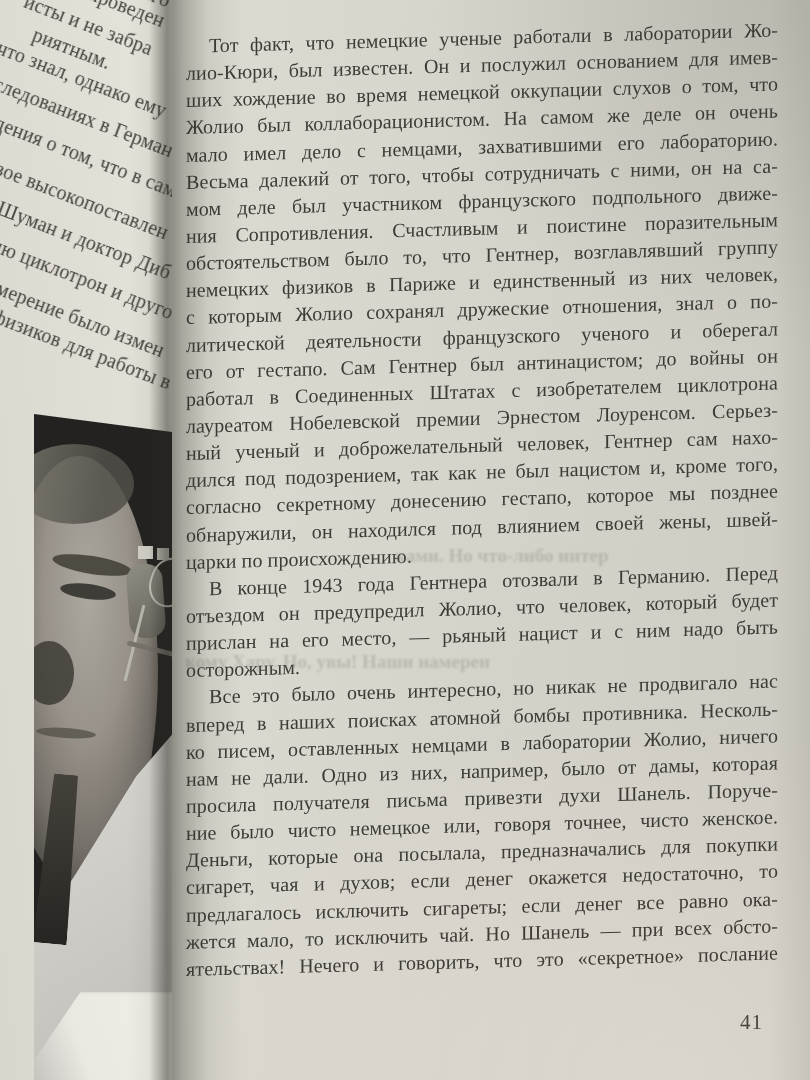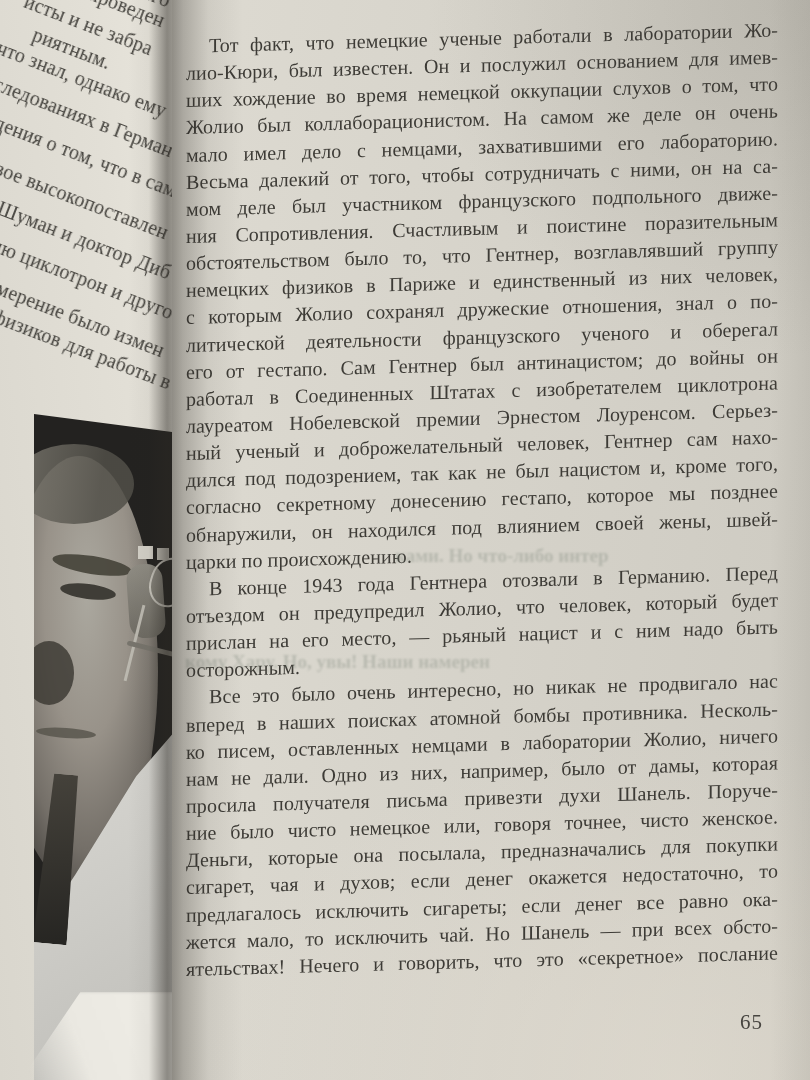--- a/index.html
+++ b/index.html
@@ -112,21 +112,21 @@
         <div class="line">просила получателя письма привезти духи Шанель. Поруче-</div>
         <div class="line">ние было чисто немецкое или, говоря точнее, чисто женское.</div>
         <div class="line">Деньги, которые она посылала, предназначались для покупки</div>
         <div class="line">сигарет, чая и духов; если денег окажется недостаточно, то</div>
         <div class="line">предлагалось исключить сигареты; если денег все равно ока-</div>
         <div class="line">жется мало, то исключить чай. Но Шанель — при всех обсто-</div>
         <div class="line">ятельствах! Нечего и говорить, что это «секретное» послание</div>
       </div>
     <div class="showthrough st1">ками. Но что-либо интер</div>
     <div class="showthrough st2">кому Хару. Но, увы! Наши намерен</div>
-    <div class="page-number">65</div>
+    <div class="page-number">41</div>
     <div class="right-vignette"></div>
   </section>
 
   <section class="left-page">
     <div>
         <div class="lp-frag" style="right: 2px; top: -10px;">ал в его</div>
         <div class="lp-frag" style="right: 8px; top: 10px;">ты, проведен</div>
         <div class="lp-frag" style="right: 20px; top: 38px;">исты и не забра</div>
         <div class="lp-frag" style="right: 62px; top: 52px;">риятным.</div>
         <div class="lp-frag" style="right: 6px; top: 100px;">что знал, однако ему</div>

